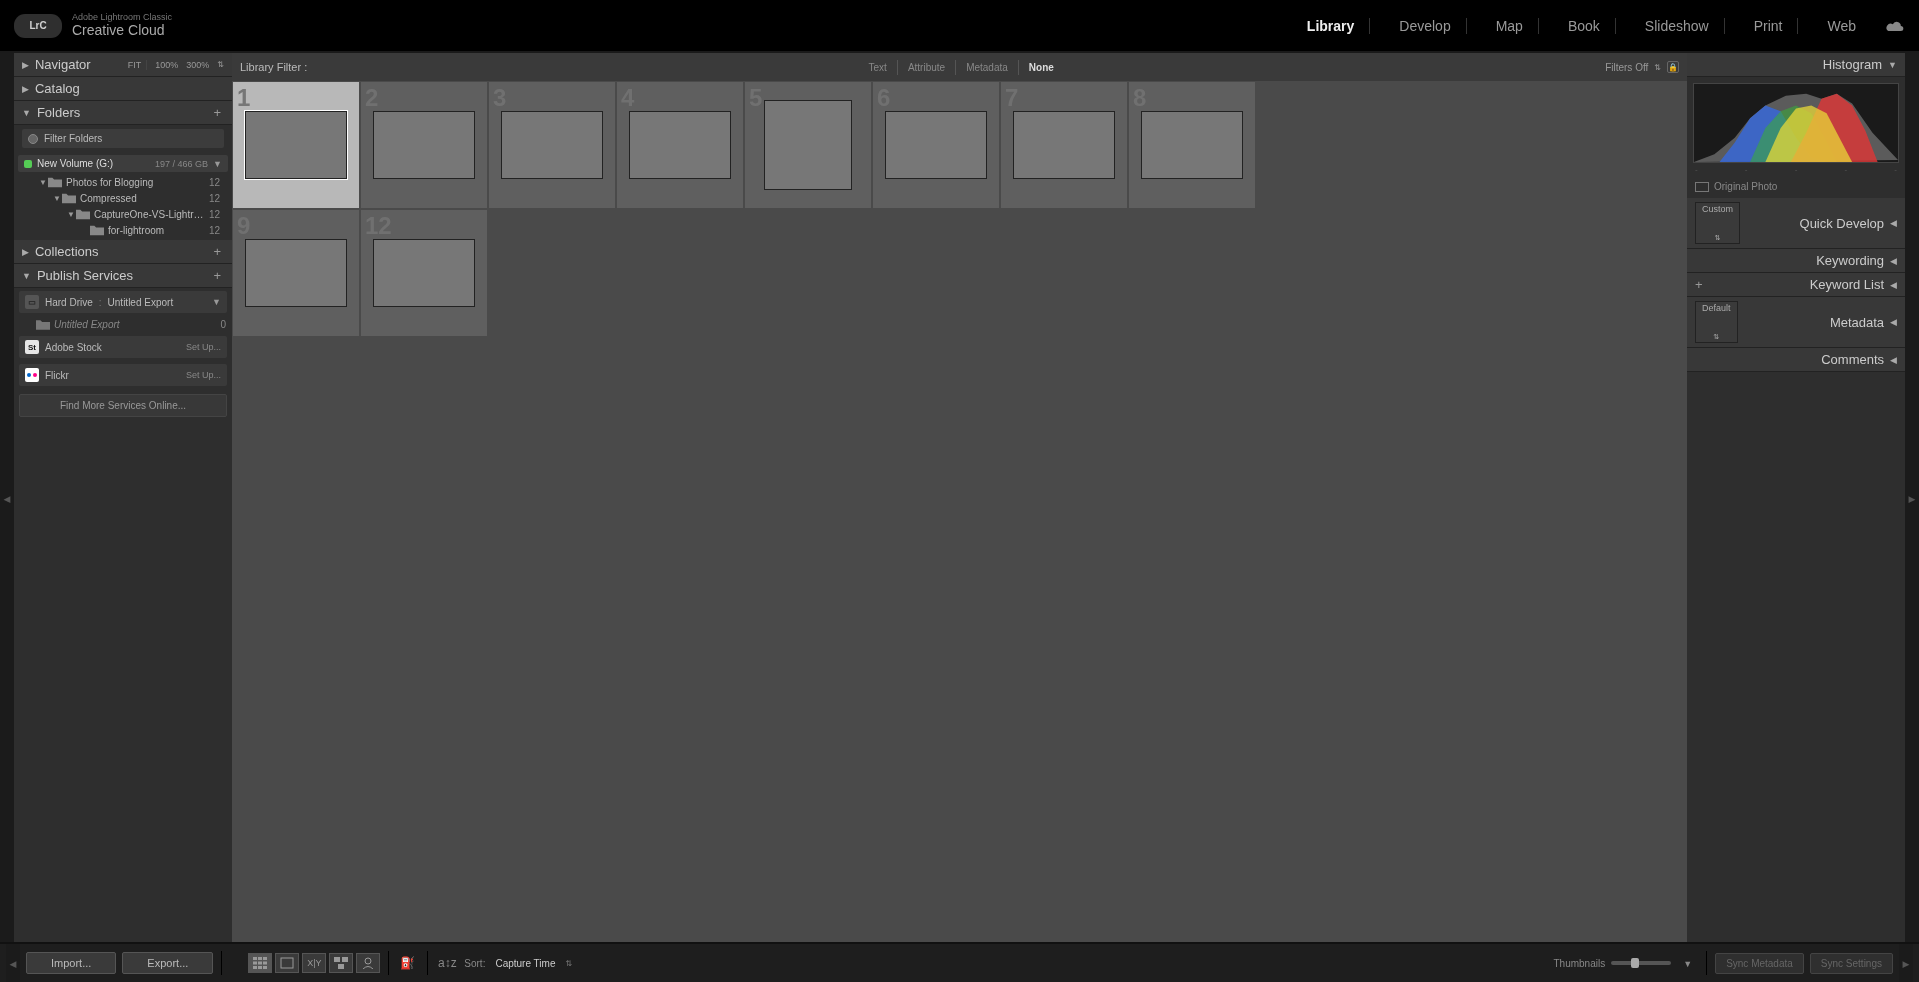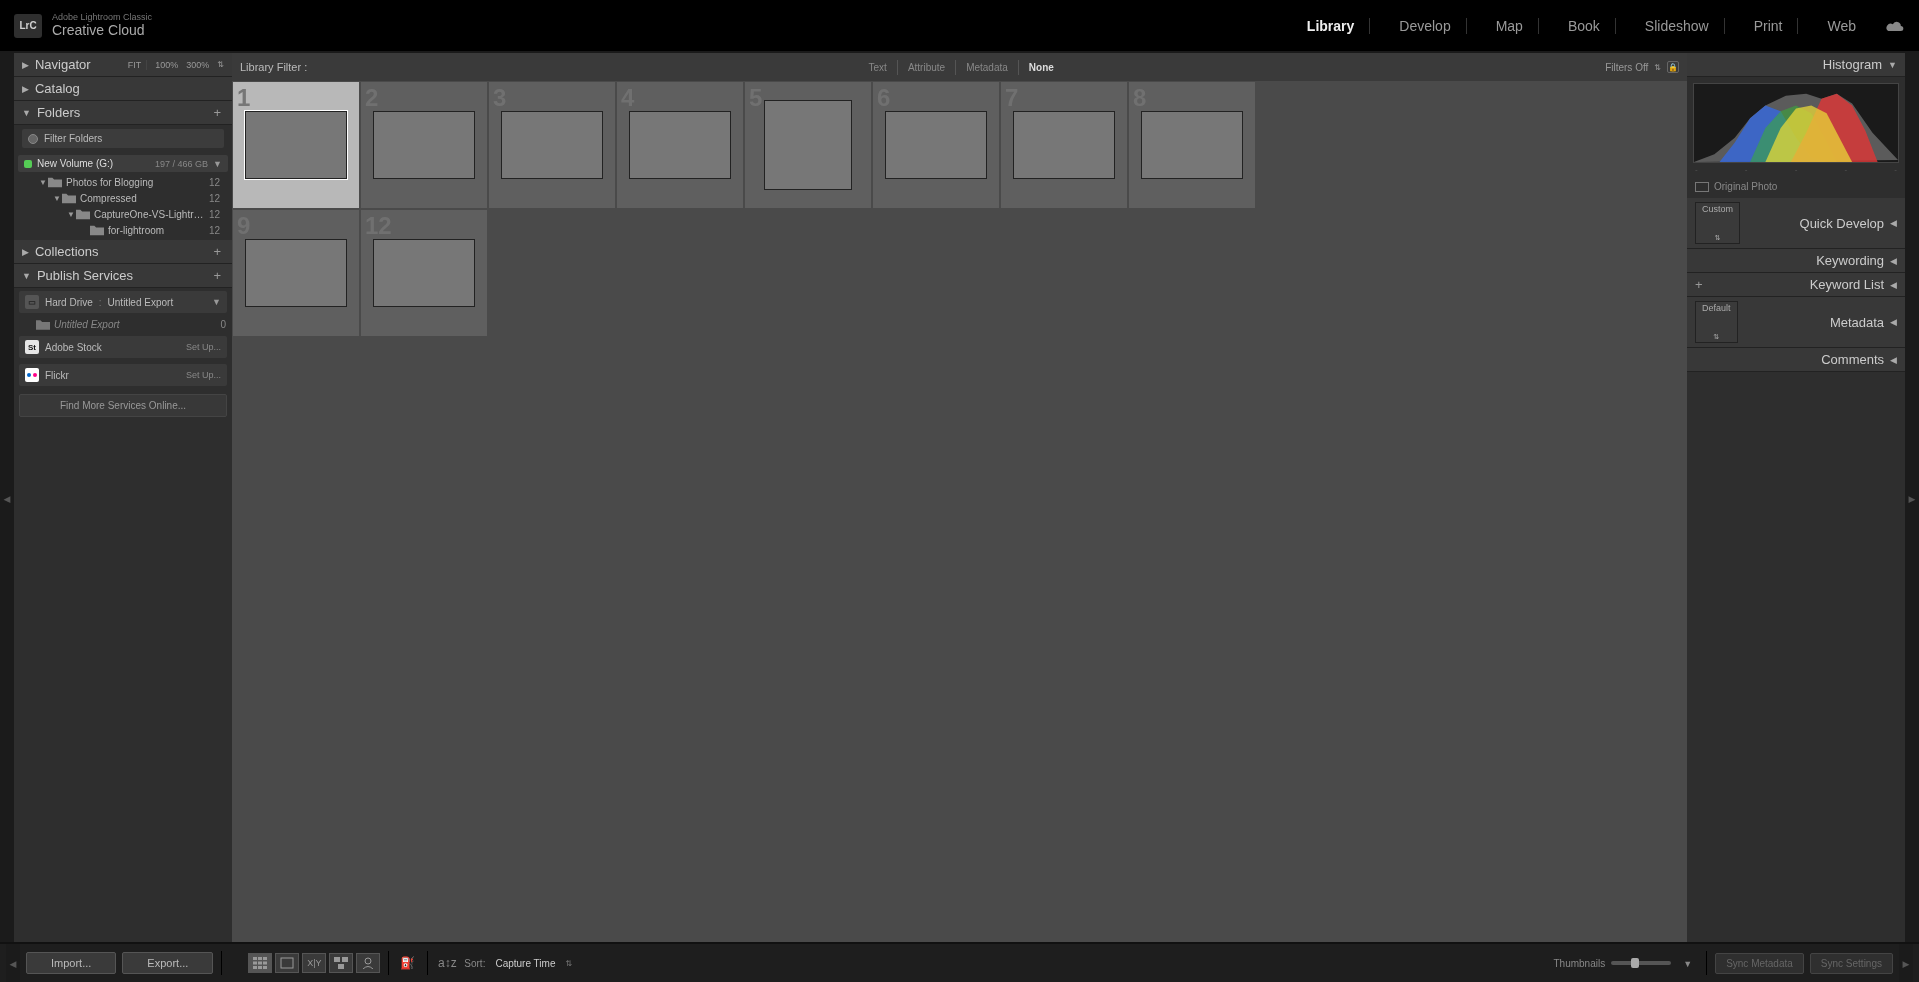--- a/index.html
+++ b/index.html
@@ -1,21 +1,21 @@
 <!DOCTYPE html>
 <html><head>
 <meta charset="utf-8">
 <style>
 * { box-sizing: border-box; margin: 0; padding: 0; font-family: -apple-system, "Segoe UI", Arial, sans-serif; }
 html, body { width: 100%; height: 100%; background: #000; color: #c0c0c0; overflow: hidden; }
 body { font-size: 11px; }
 
 
 .topbar { height: 53px; background: #000; display: flex; align-items: center; padding: 0 14px; border-bottom: 2px solid #1a1a1a;}
-.logo-box { width: 28px; height: 24px; background: #2f2f2f; border-radius: 3px; display:flex; align-items:center; justify-content:center; font-size:10px; font-weight:bold; color:#d0d0d0; margin-right: 10px; text-align: center;}
+.logo-box { width: 48px; height: 24px; background: #2f2f2f; border-radius: 11px; display:flex; align-items:center; justify-content:center; font-size:10px; font-weight:bold; color:#d0d0d0; margin-right: 10px; text-align: center;}
 .title-block { display:flex; flex-direction:column; line-height:1.1;}
 .title-small { font-size: 9px; color: #777; }
 .title-big { font-size: 14px; color: #aaa; }
 .spacer { flex: 1; }
 .modules { display:flex; align-items:center; gap: 14px; }
 .module { font-size: 14px; color: #999; padding: 0 15px; cursor:pointer; border-right: 1px solid #333;}
 .module.active { color: #eee; font-weight: bold; }
 .module:last-of-type { border-right: none; }
 .cloud-icon { width: 20px; height:14px; margin-left: 14px; fill:#888;}
 

